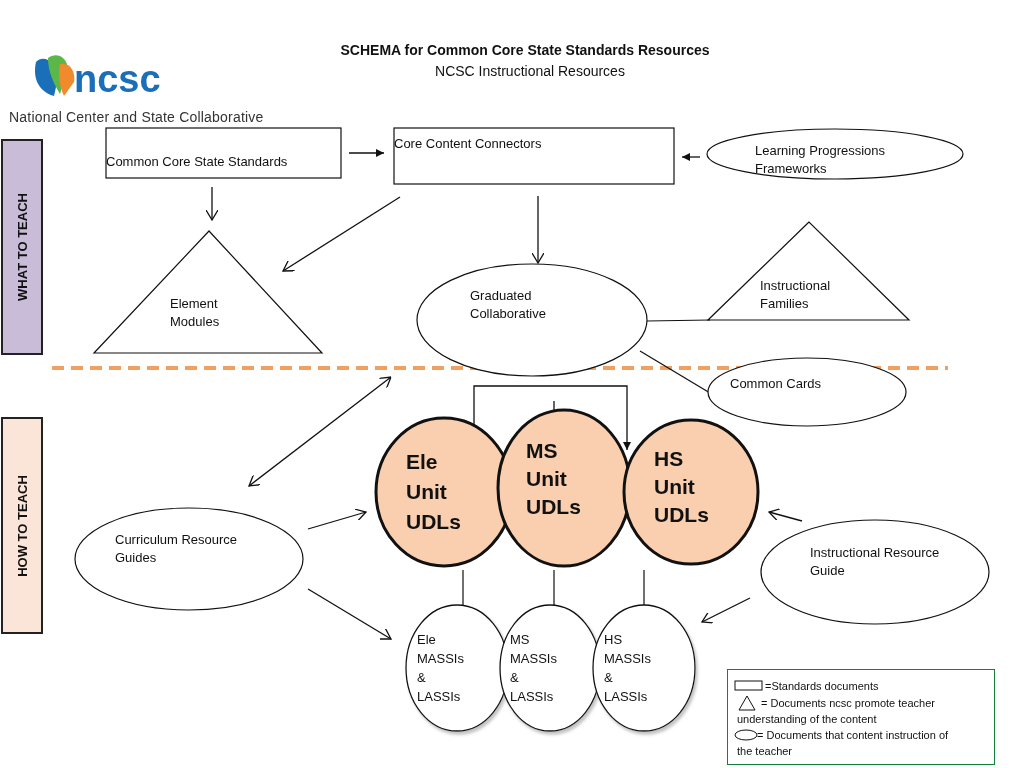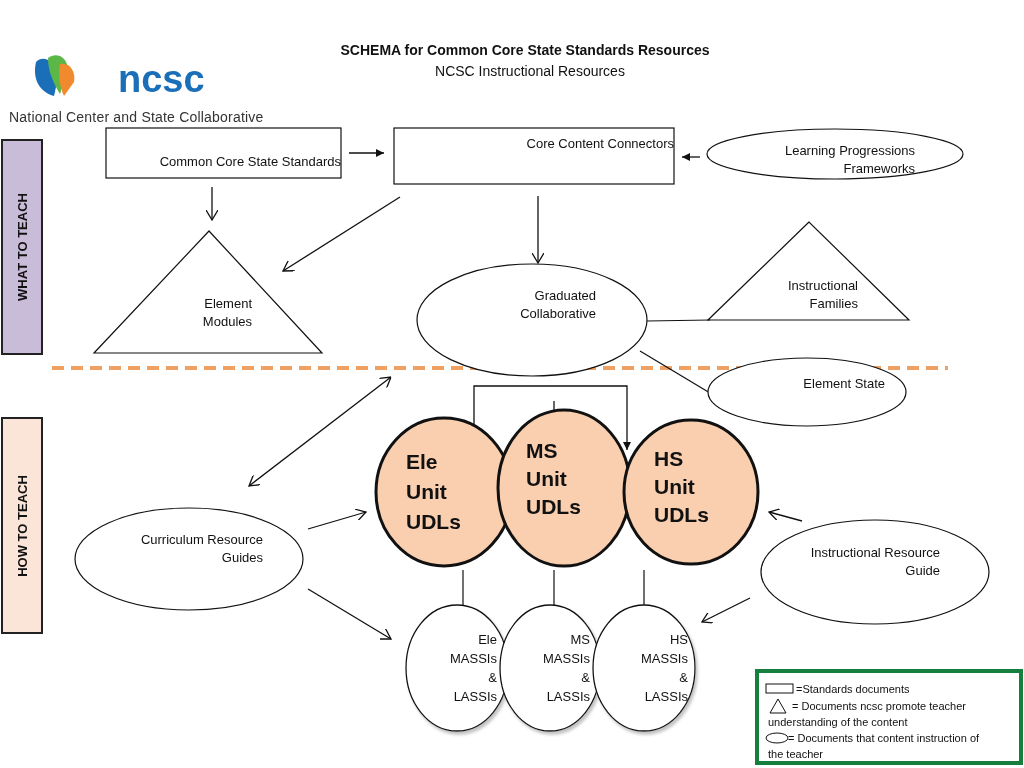--- a/index.html
+++ b/index.html
@@ -1,31 +1,31 @@
 <!DOCTYPE html>
 <html><head>
   <meta charset="utf-8">
   <style>
     html, body { margin: 0; padding: 0; background: #ffffff; }
     body { width: 1024px; height: 768px; position: relative; overflow: hidden;
            font-family: "Liberation Sans", "DejaVu Sans", sans-serif; color: #111; }
     .abs { position: absolute; }
     .title { left: 0; width: 1050px; top: 42px; text-align: center; font-weight: bold; font-size: 14px; }
     .subtitle { left: 0; width: 1060px; top: 63px; text-align: center; font-size: 14px; }
-    .logo-text { left: 74px; top: 58px; font-size: 38px; font-weight: bold; color: #1a6fb8; letter-spacing: 0px; margin-left: 44px; }
+    .logo-text { left: 74px; top: 58px; font-size: 38px; font-weight: bold; color: #1a6fb8; letter-spacing: 0px; }
     .logo-tag { left: 9px; top: 109px; font-size: 14px; color: #333; letter-spacing: 0.2px; }
     .side { border: 2px solid #222; box-sizing: border-box; }
     .side-what { left: 1px; top: 139px; width: 42px; height: 216px; background: #c9bcd9; }
     .side-how { left: 1px; top: 417px; width: 42px; height: 217px; background: #fbe5d8; }
     .side-label { position: absolute; left: 50%; top: 50%; transform: translate(-50%,-50%) rotate(-90deg);
                   white-space: nowrap; font-weight: bold; font-size: 13px; }
     svg#diagram { position: absolute; left: 0; top: 0; }
-    .lbl { position: absolute; text-align: right; font-size: 13px; line-height: 18px; }
+    .lbl { position: absolute; text-align: left; font-size: 13px; line-height: 18px; }
     .big { font-weight: bold; font-size: 21px; line-height: 30px; text-align: left; }
-    .legend { left: 755px; top: 669px; width: 268px; height: 96px; border: 4px solid #15803d; box-sizing: border-box; background: #fff; font-size: 11px; line-height: 16px; }
+    .legend { left: 727px; top: 669px; width: 268px; height: 96px; border: 1px solid #15803d; box-sizing: border-box; background: #fff; font-size: 11px; line-height: 16px; }
     .legend-row { position: absolute; left: 9px; }
   </style>
 </head>
 <body>
 
 <div class="abs title">SCHEMA for Common Core State Standards Resources</div>
 <div class="abs subtitle">NCSC Instructional Resources</div>
 
 <svg class="abs" style="left:30px;top:52px" width="48" height="46">
   <path d="M6 10 C14 2, 26 10, 28 26 L24 44 C10 40, 2 28, 6 10 Z" fill="#1a6fb8"></path>
@@ -104,21 +104,21 @@
   <ellipse cx="550" cy="668" rx="50" ry="63" fill="#fff" stroke="#111" stroke-width="1.3" filter="url(#shadow)"></ellipse>
   <ellipse cx="644" cy="668" rx="51" ry="63" fill="#fff" stroke="#111" stroke-width="1.3" filter="url(#shadow)"></ellipse>
 </svg>
 
 <div class="lbl" style="left:106px;top:153px;width:235px">Common Core State Standards</div>
 <div class="lbl" style="left:394px;top:135px;width:280px">Core Content Connectors</div>
 <div class="lbl" style="left:755px;top:142px;width:160px">Learning Progressions Frameworks</div>
 <div class="lbl" style="left:170px;top:295px;width:82px">Element Modules</div>
 <div class="lbl" style="left:470px;top:287px;width:126px">Graduated Collaborative</div>
 <div class="lbl" style="left:760px;top:277px;width:98px">Instructional Families</div>
-<div class="lbl" style="left:730px;top:375px;width:155px">Element State</div>
+<div class="lbl" style="left:730px;top:375px;width:155px">Common Cards</div>
 <div class="lbl" style="left:115px;top:531px;width:148px">Curriculum Resource Guides</div>
 <div class="lbl" style="left:810px;top:544px;width:130px">Instructional Resource Guide</div>
 
 <div class="lbl big" style="left:406px;top:447px">
   <div>Ele</div>
   <div>Unit</div>
   <div>UDLs</div>
 </div>
 <div class="lbl big" style="left:526px;top:437px;line-height:28px">
   <div>MS</div>

